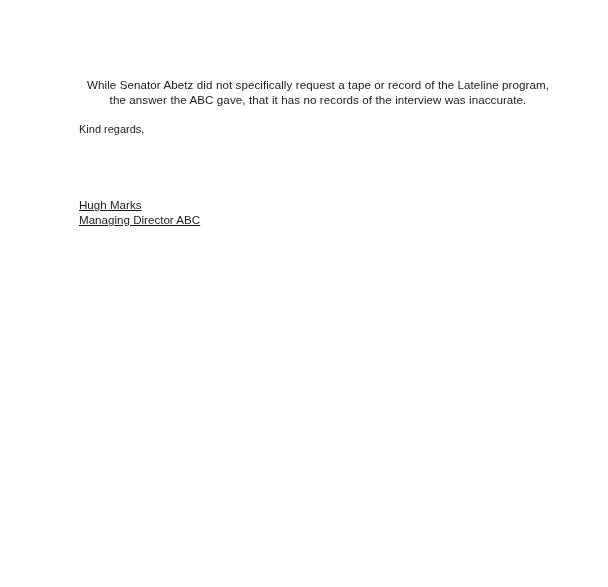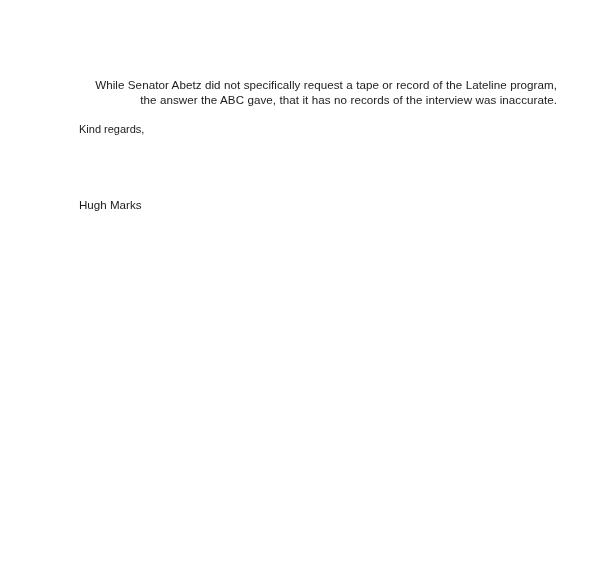--- a/index.html
+++ b/index.html
@@ -29,21 +29,21 @@
     left: 79px;
     top: 77px;
     width: 478px;
   }
 
   .para {
     font-size: 11.6px;
     line-height: 15px;
     color: #1b1b1b;
     margin: 0 0 15px 0;
-    text-align: right;
+    text-align: center;
     letter-spacing: 0.005em;
     word-spacing: 0.01em;
   }
 
   .para:last-child {
     margin-bottom: 0;
   }
 
   .closing {
     font-size: 11px;
@@ -59,36 +59,38 @@
 
   .signature-block {
     font-size: 11.6px;
     line-height: 15px;
     color: #1b1b1b;
     margin: 0;
   }
 
   .signature-line {
     display: block;
+    text-decoration: underline;
   }
 </style>
 </head>
 <body>
 
 <div class="page">
 
   <div class="letter-body">
 
     <p class="para">While Senator Abetz did not specifically request a tape or record of the Lateline program, the answer the ABC gave, that it has no records of the interview was inaccurate.</p>
 
 
 
     <p class="closing">Kind regards,</p>
 
     <div class="signature-space"></div>
 
     <div class="signature-block">
       <span class="signature-line">Hugh Marks</span>
+      <span class="signature-line">Managing Director ABC</span>
     </div>
 
   </div>
 
 </div>
 
 </body></html>

